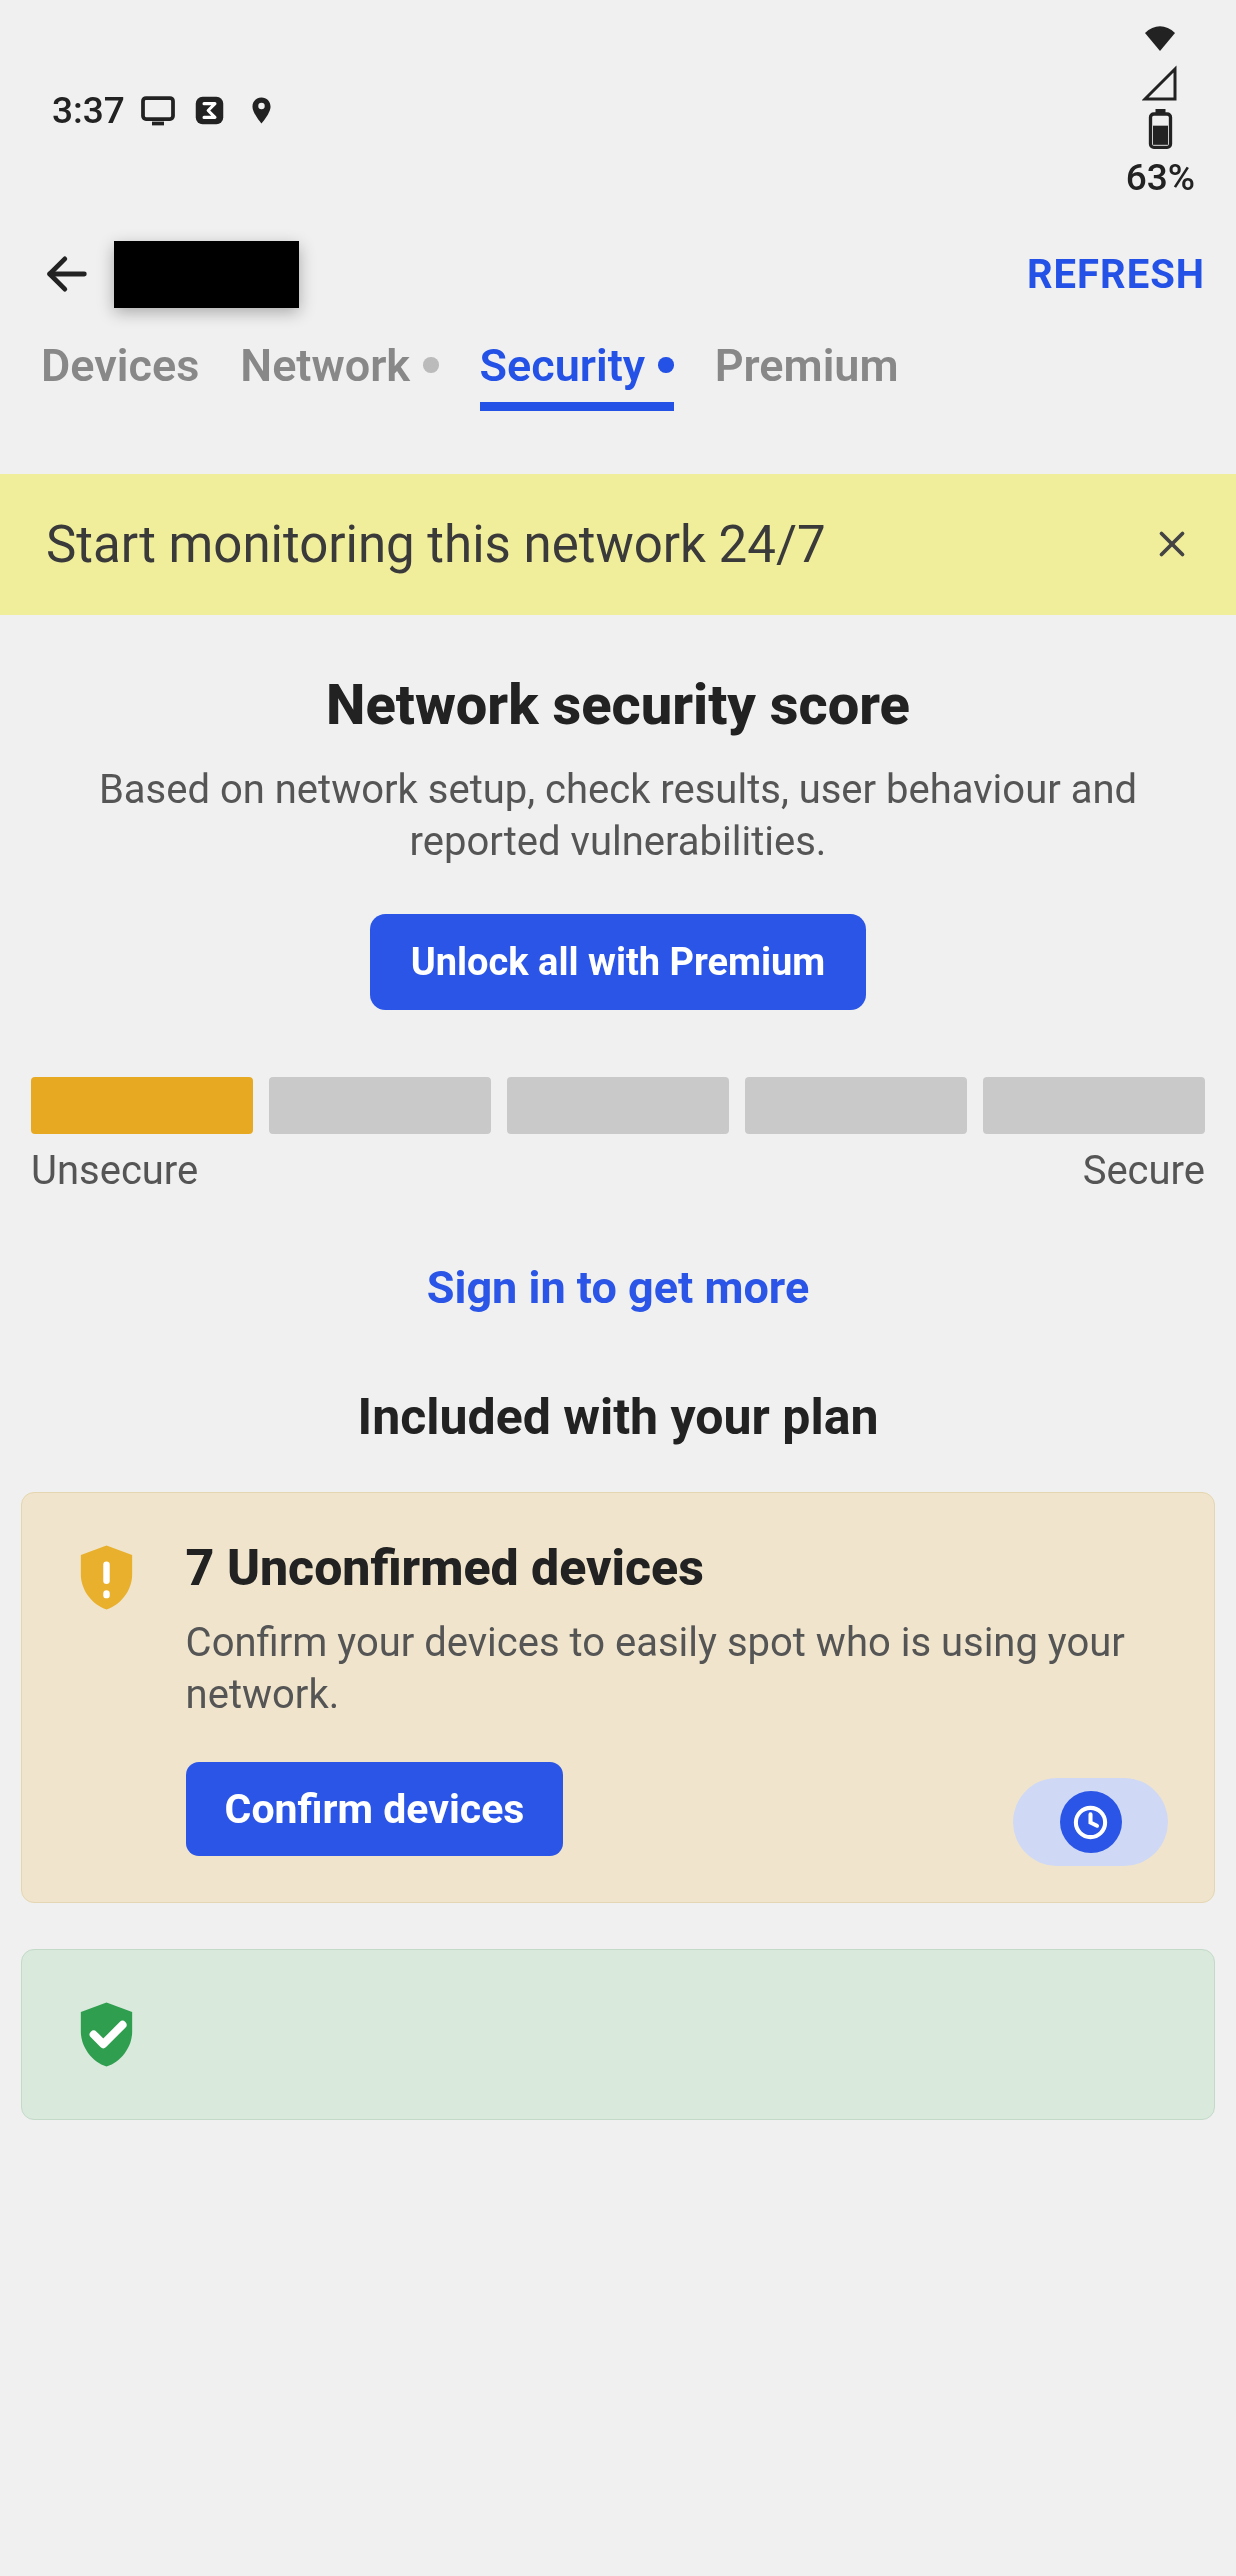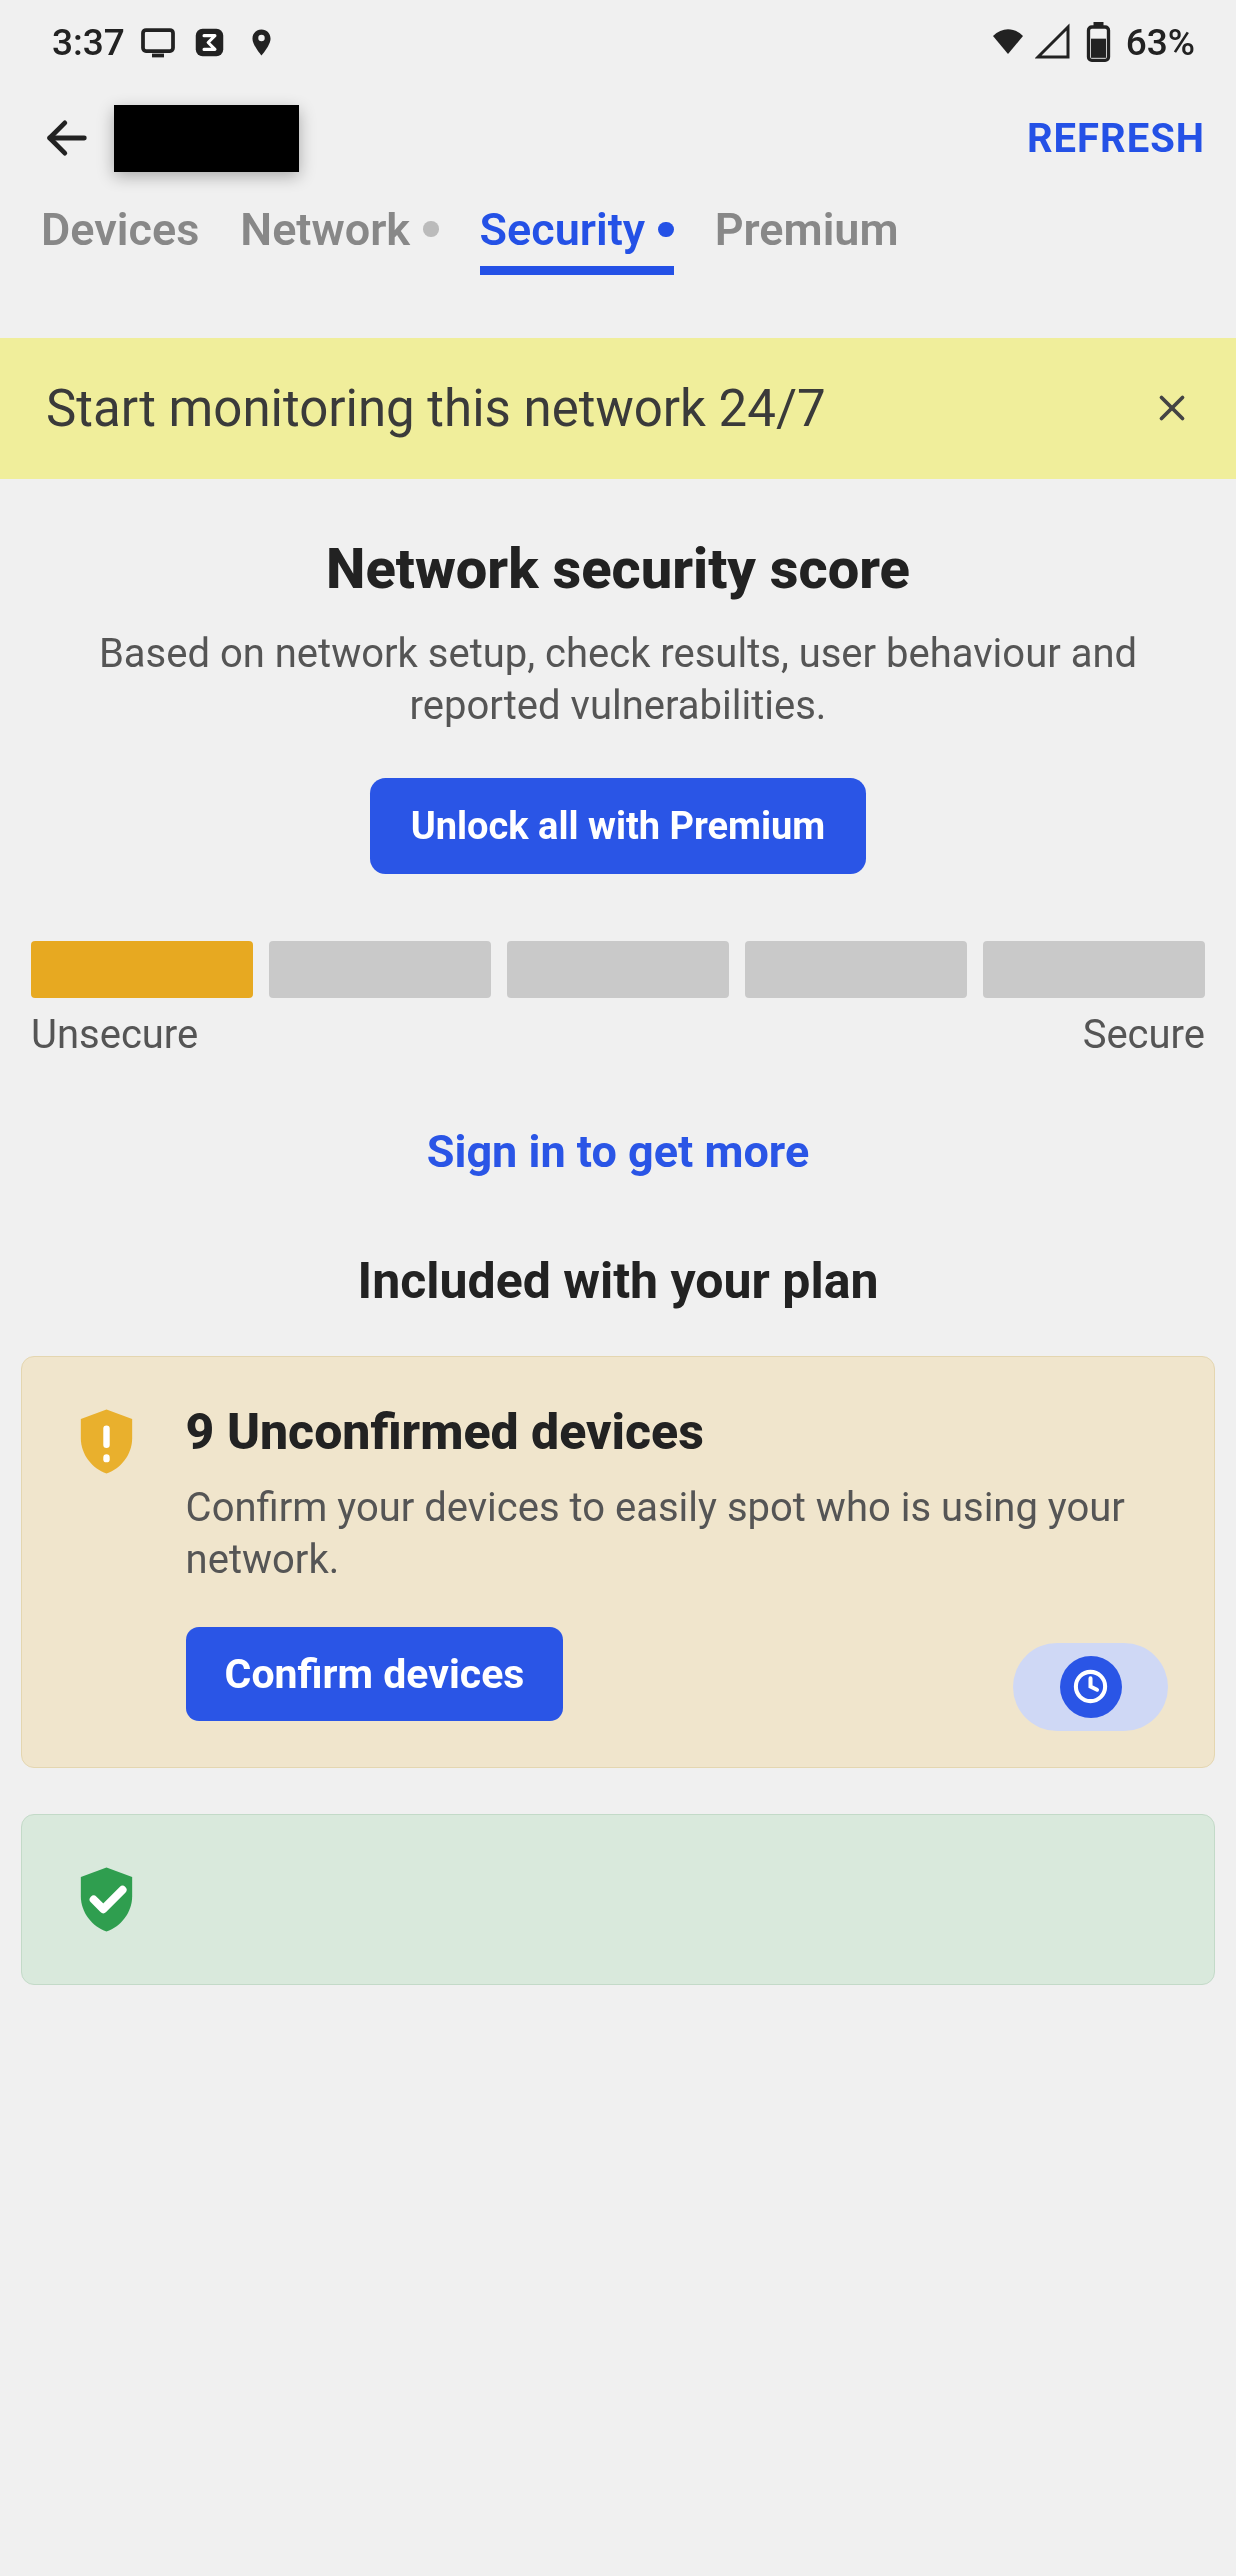--- a/index.html
+++ b/index.html
@@ -21,21 +21,21 @@
   .status-bar {
     display: flex;
     justify-content: space-between;
     align-items: center;
     padding: 20.6px 41px 20.6px 52px;
     font-size: 37px;
     color: #222;
     font-weight: 500;
   }
   .status-left { display: flex; align-items: center; gap: 15.5px; }
-  .status-right { display: flex; align-items: center; gap: 9.3px; }
+  .status-right { display: flex; align-items: center; gap: 9.3px; flex-direction: column; }
   .status-icon { width: 36px; height: 36px; display:inline-flex; align-items:center; justify-content:center; }
   
   .header {
     display: flex;
     align-items: center;
     padding: 20.6px 31px 20.6px 41px;
     gap: 20.6px;
   }
   .back-arrow {
     width: 52px; height: 52px;
@@ -277,21 +277,21 @@
 
   <div class="card warn">
     <div class="card-icon">
       <svg viewBox="0 0 24 24" width="77" height="77">
         <path d="M12 2 L20 5 V11 C20 16 16.5 20.5 12 22 C7.5 20.5 4 16 4 11 V5 Z" fill="#e9b02d"></path>
         <rect x="11" y="7" width="2" height="7" fill="#fff" rx="1"></rect>
         <rect x="11" y="16" width="2" height="2.5" fill="#fff" rx="1"></rect>
       </svg>
     </div>
     <div class="card-body">
-      <div class="card-title">9 Unconfirmed devices</div>
+      <div class="card-title">7 Unconfirmed devices</div>
       <div class="card-desc">Confirm your devices to easily spot who is using your network.</div>
       <div class="card-btn">Confirm devices</div>
     </div>
     <div class="clock-badge">
       <div class="inner">
         <svg viewBox="0 0 24 24" width="39" height="39" fill="none" stroke="#fff" stroke-width="2.5" stroke-linecap="round">
           <circle cx="12" cy="12" r="9"></circle>
           <polyline points="12 7 12 12 16 14"></polyline>
         </svg>
       </div>

